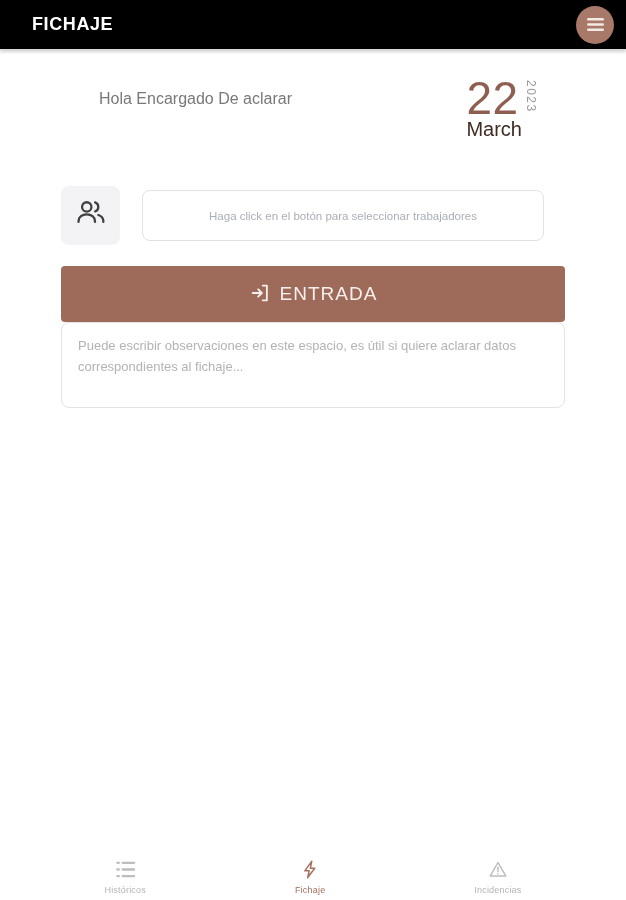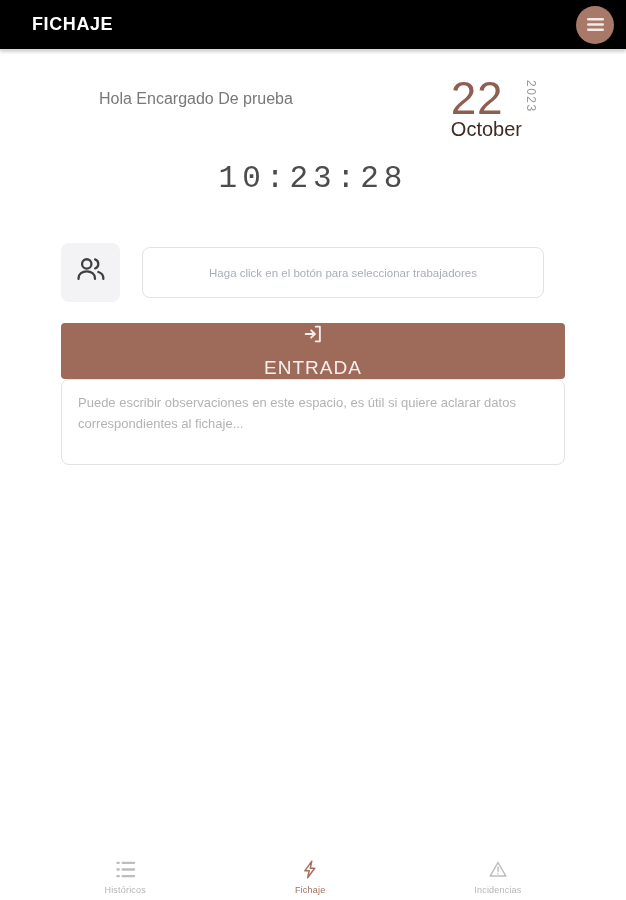--- a/index.html
+++ b/index.html
@@ -126,21 +126,20 @@
   .entrada-btn {
     margin-top: 21px;
     width: 100%;
     height: 56px;
     background: #9E6B5B;
     border: none;
     border-radius: 4px;
     display: flex; align-items: center; justify-content: center;
     gap: 9px;
     cursor: pointer;
-    flex-direction: column;
   }
   .entrada-label {
     color: #f7efec;
     font-size: 19px;
     letter-spacing: 1px;
   }
 
   
   .obs-label {
     margin: 23px 0 4px 16px;
@@ -200,31 +199,30 @@
         <rect x="0" y="5.2" width="17" height="2.6" rx="1.3" fill="#f3e9e5"></rect>
         <rect x="0" y="10.4" width="17" height="2.6" rx="1.3" fill="#f3e9e5"></rect>
       </svg>
     </span>
   </button>
 </header>
 
 <main class="content">
 
   <div class="greeting-row">
-    <div class="greeting">Hola Encargado De prueba</div>
+    <div class="greeting">Hola Encargado De aclarar</div>
     <div class="date-card">
       <div class="date-main">
         <div class="date-day">22</div>
-        <div class="date-month">October</div>
+        <div class="date-month">March</div>
       </div>
       <div class="date-year">2023</div>
     </div>
   </div>
 
-  <div class="clock">10:23:28</div>
 
   <div class="selector-row">
     <button class="people-btn">
       <span>
         <svg width="34" height="34" viewBox="0 0 24 24" fill="none" stroke="#3f3f3f" stroke-width="1.6" stroke-linecap="round" stroke-linejoin="round">
           <circle cx="9" cy="7" r="3.3"></circle>
           <path d="M3.2 17.6 v-0.5 c0-3 2.6-4.9 5.8-4.9 s5.8 1.9 5.8 4.9 v0.5"></path>
           <path d="M14.9 3.8 a3.4 3.4 0 0 1 0 6.4"></path>
           <path d="M17.2 12.7 c2.1 0.7 3.5 2.3 3.5 4.4 v0.5"></path>
         </svg>

